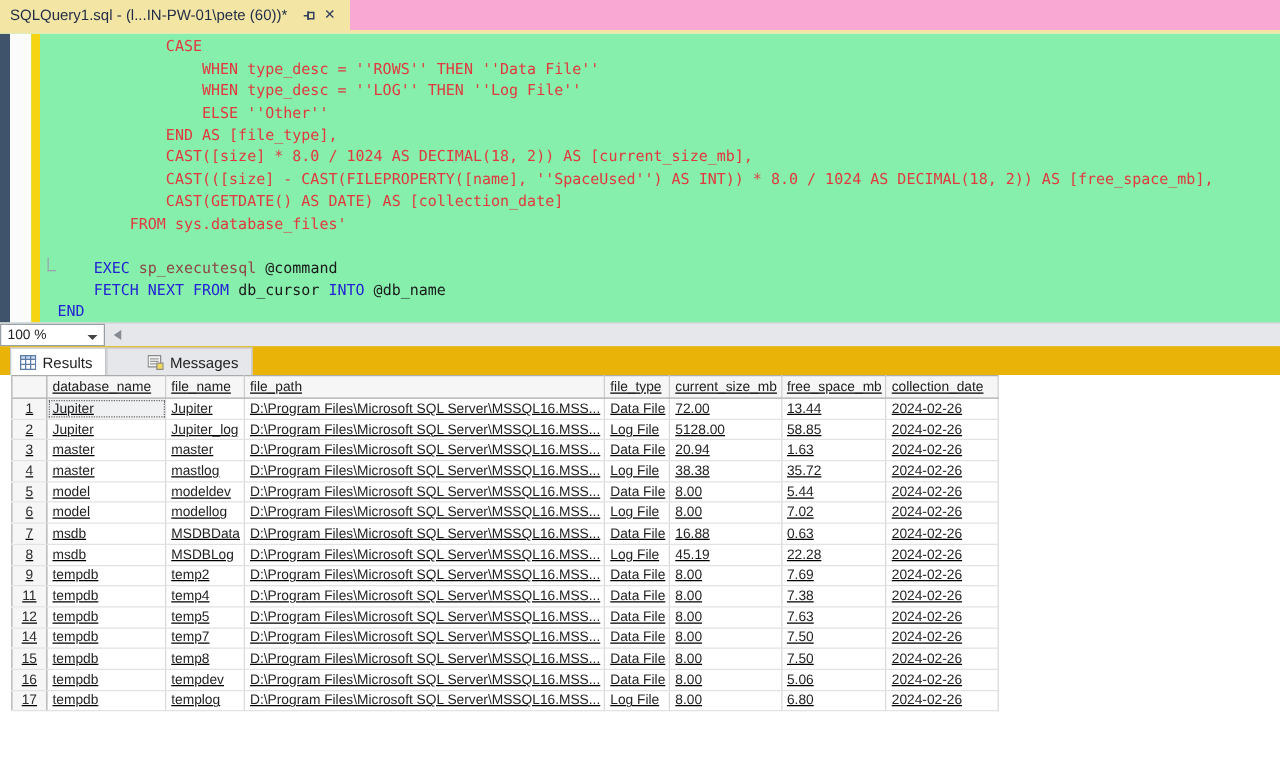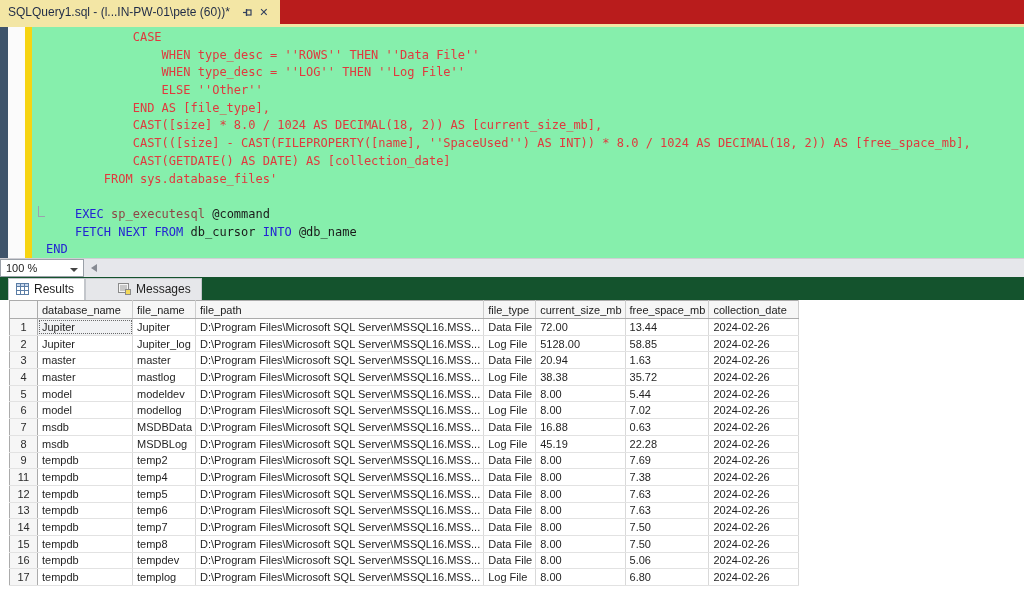--- a/index.html
+++ b/index.html
@@ -5,21 +5,21 @@
   * { box-sizing: border-box; }
   html,body { margin:0; padding:0; }
   body {
     width:1024px; height:616px; overflow:hidden; position:relative;
     background:#ffffff; font-family:"Liberation Sans", sans-serif;
     -webkit-font-smoothing:antialiased;
   }
   
   .titlebar {
     position:absolute; left:0; top:0; width:1024px; height:24px;
-    background:#b91c1c;
+    background:#f9a8d4;
   }
   .tab-underline {
     position:absolute; left:0; top:24px; width:1024px; height:3px;
     background:#f3e6a5;
   }
   .doc-tab {
     position:absolute; left:0; top:0; height:24px;
     background:#f3e6a5; color:#1f2b47;
     display:flex; align-items:center; padding:0 8px 0 8px;
     font-size:12px; white-space:nowrap; cursor:default;
@@ -78,35 +78,35 @@
   }
   .hscrollbar { flex:1; position:relative; background:#e6e7eb; }
   .hscroll-left-arrow {
     position:absolute; left:7px; top:5px; width:0; height:0;
     border-top:4.5px solid transparent; border-bottom:4.5px solid transparent;
     border-right:6px solid #868a92; cursor:pointer;
   }
   
   .results-tabstrip {
     position:absolute; left:0; top:277px; width:1024px; height:23px;
-    background:#14532d; display:flex; align-items:center; padding-left:8px;
+    background:#eab308; display:flex; align-items:flex-end; padding-left:8px;
   }
   .rtab {
     height:22px; display:flex; align-items:center; gap:5px;
     padding:0 10px 0 7px; font-size:12px; color:#1e1e1e;
     border:1px solid #c3c6cb; border-bottom:none; cursor:pointer;
   }
   .rtab.selected { background:#ffffff; position:relative; z-index:2; }
   .rtab.unselected { background:#e6e7ea;padding-left:32px; }
   
   .results-pane {
     position:absolute; left:0; top:300px; width:1024px; bottom:0;
     background:#ffffff;
   }
-  .grid-flex { display:flex; align-items:flex-start; }
+  .grid-flex { display:flex; align-items:flex-start;text-decoration:underline; }
   .grid-left-gutter { width:9px; background:#fcfcfc; }
   table.grid {
     border-collapse:collapse; table-layout:fixed;
     font-size:11px; color:#1f1f1f; background:#ffffff;
   }
   table.grid th, table.grid td {
     overflow:hidden; white-space:nowrap; text-overflow:clip;
     padding:0 3px 0 4px; font-weight:normal; text-align:left;
   }
   table.grid th {
@@ -319,30 +319,20 @@
             <td class="rownum">12</td>
             <td>tempdb</td>
             <td>temp5</td>
             <td>D:\Program Files\Microsoft SQL Server\MSSQL16.MSS...</td>
             <td>Data File</td>
             <td>8.00</td>
             <td>7.63</td>
             <td>2024-02-26</td>
           </tr>
           <tr>
-            <td class="rownum">13</td>
-            <td>tempdb</td>
-            <td>temp6</td>
-            <td>D:\Program Files\Microsoft SQL Server\MSSQL16.MSS...</td>
-            <td>Data File</td>
-            <td>8.00</td>
-            <td>7.63</td>
-            <td>2024-02-26</td>
-          </tr>
-          <tr>
             <td class="rownum">14</td>
             <td>tempdb</td>
             <td>temp7</td>
             <td>D:\Program Files\Microsoft SQL Server\MSSQL16.MSS...</td>
             <td>Data File</td>
             <td>8.00</td>
             <td>7.50</td>
             <td>2024-02-26</td>
           </tr>
           <tr>

